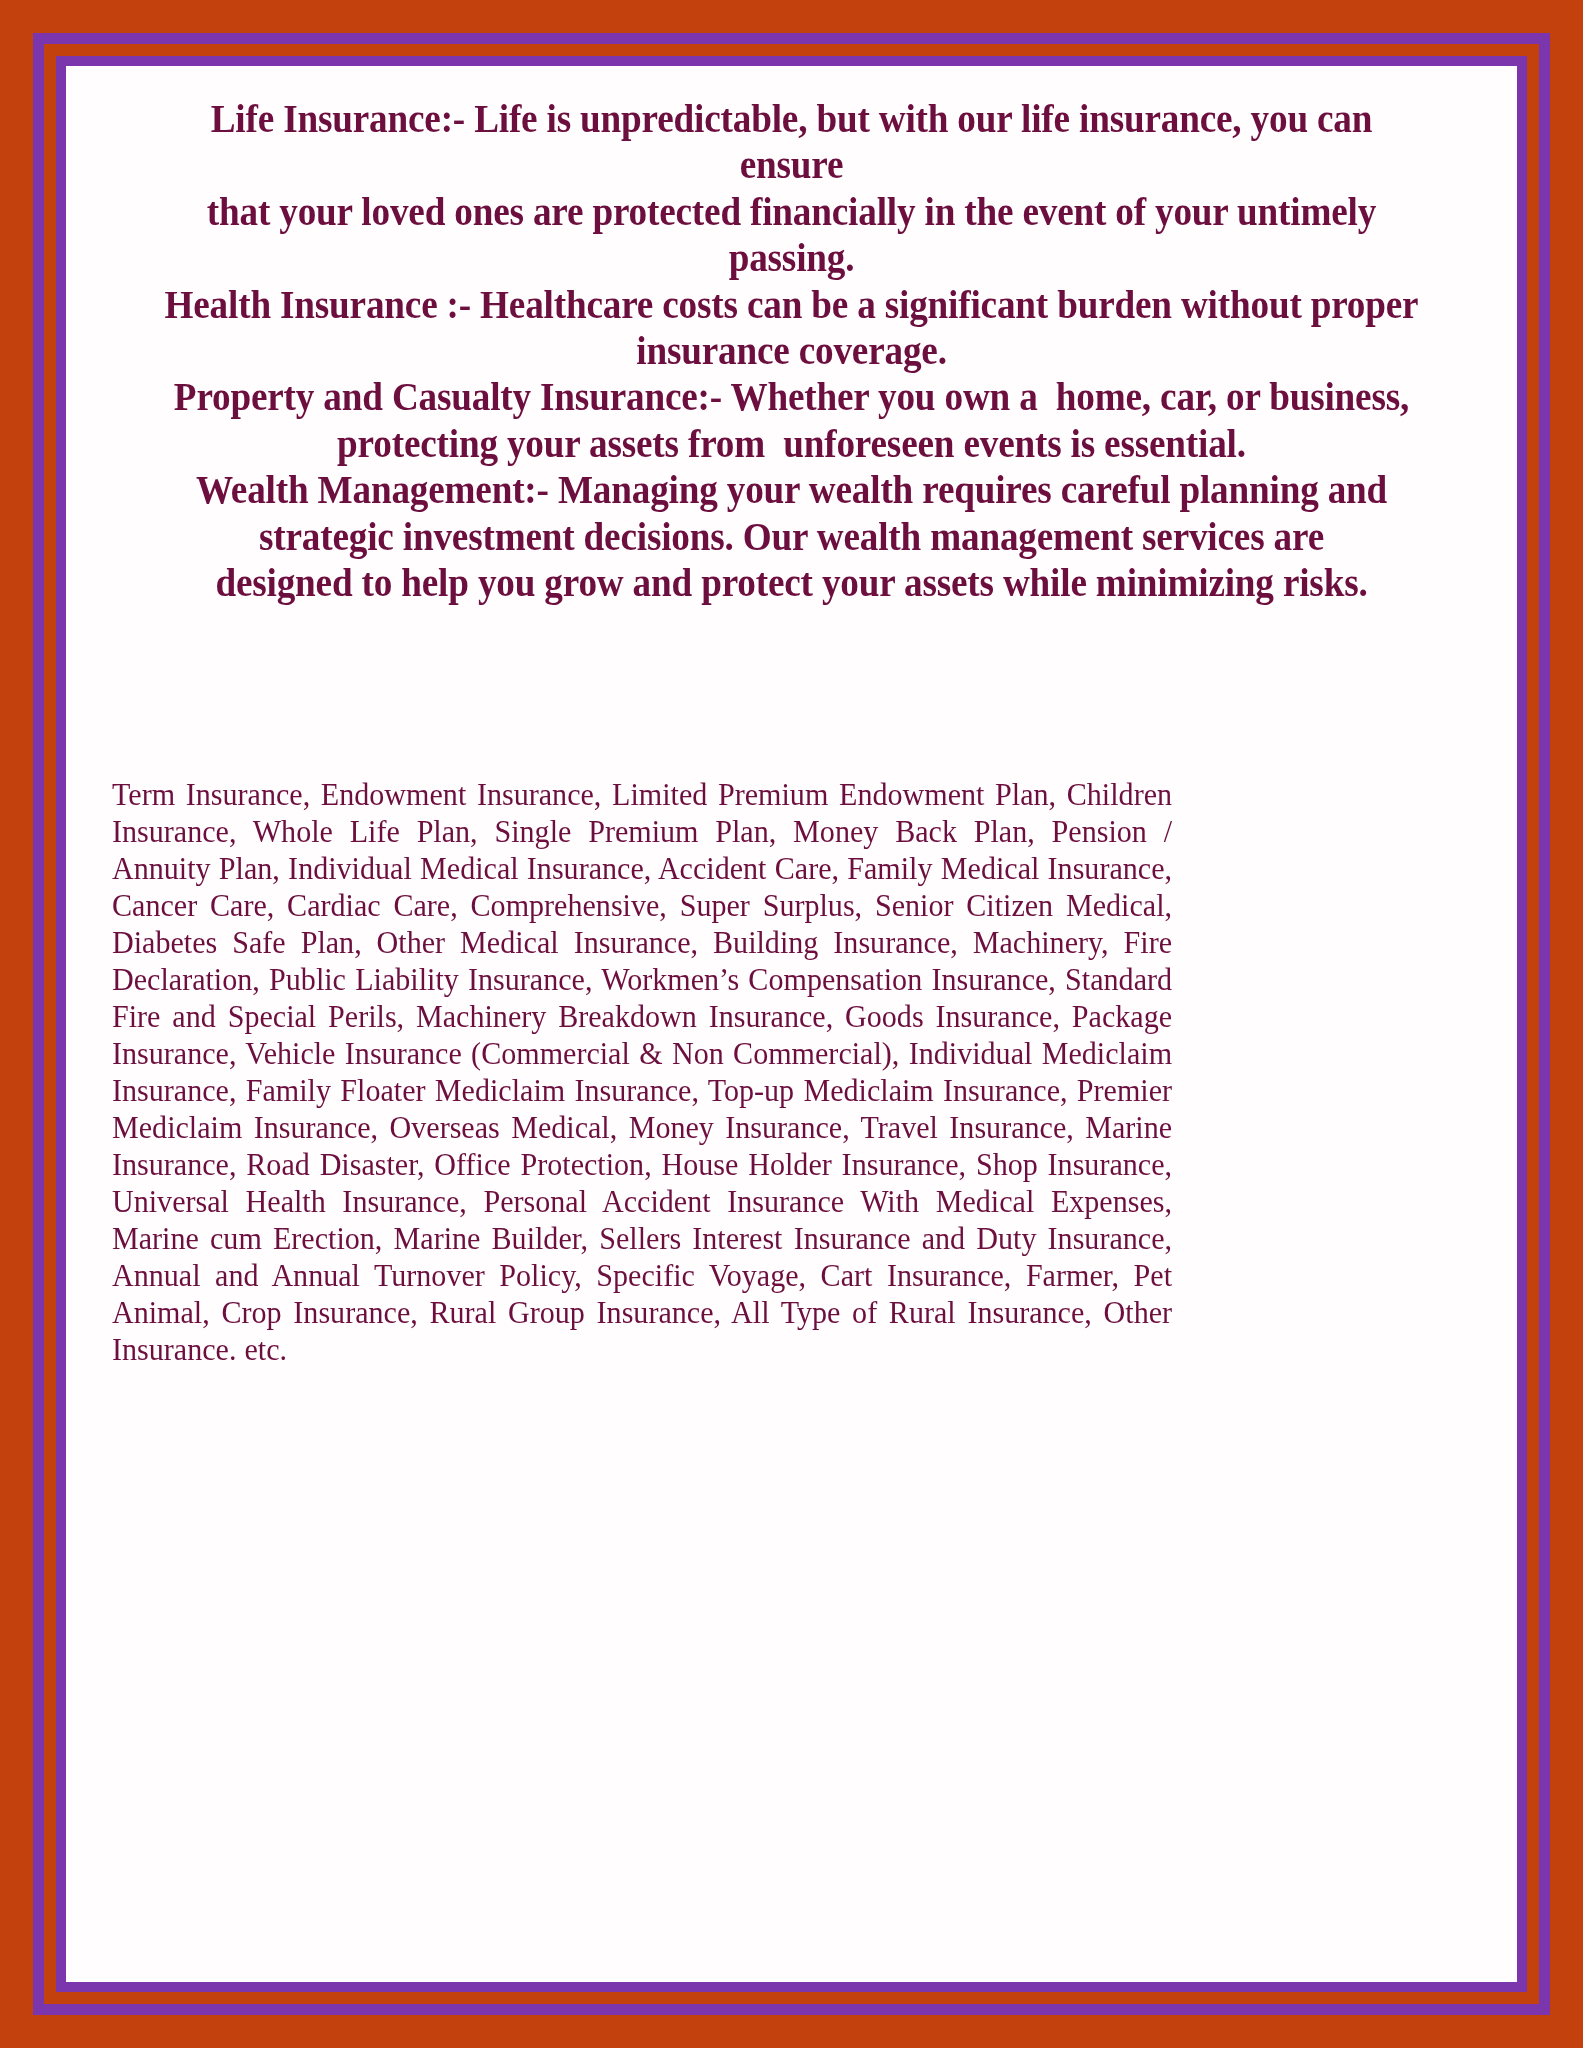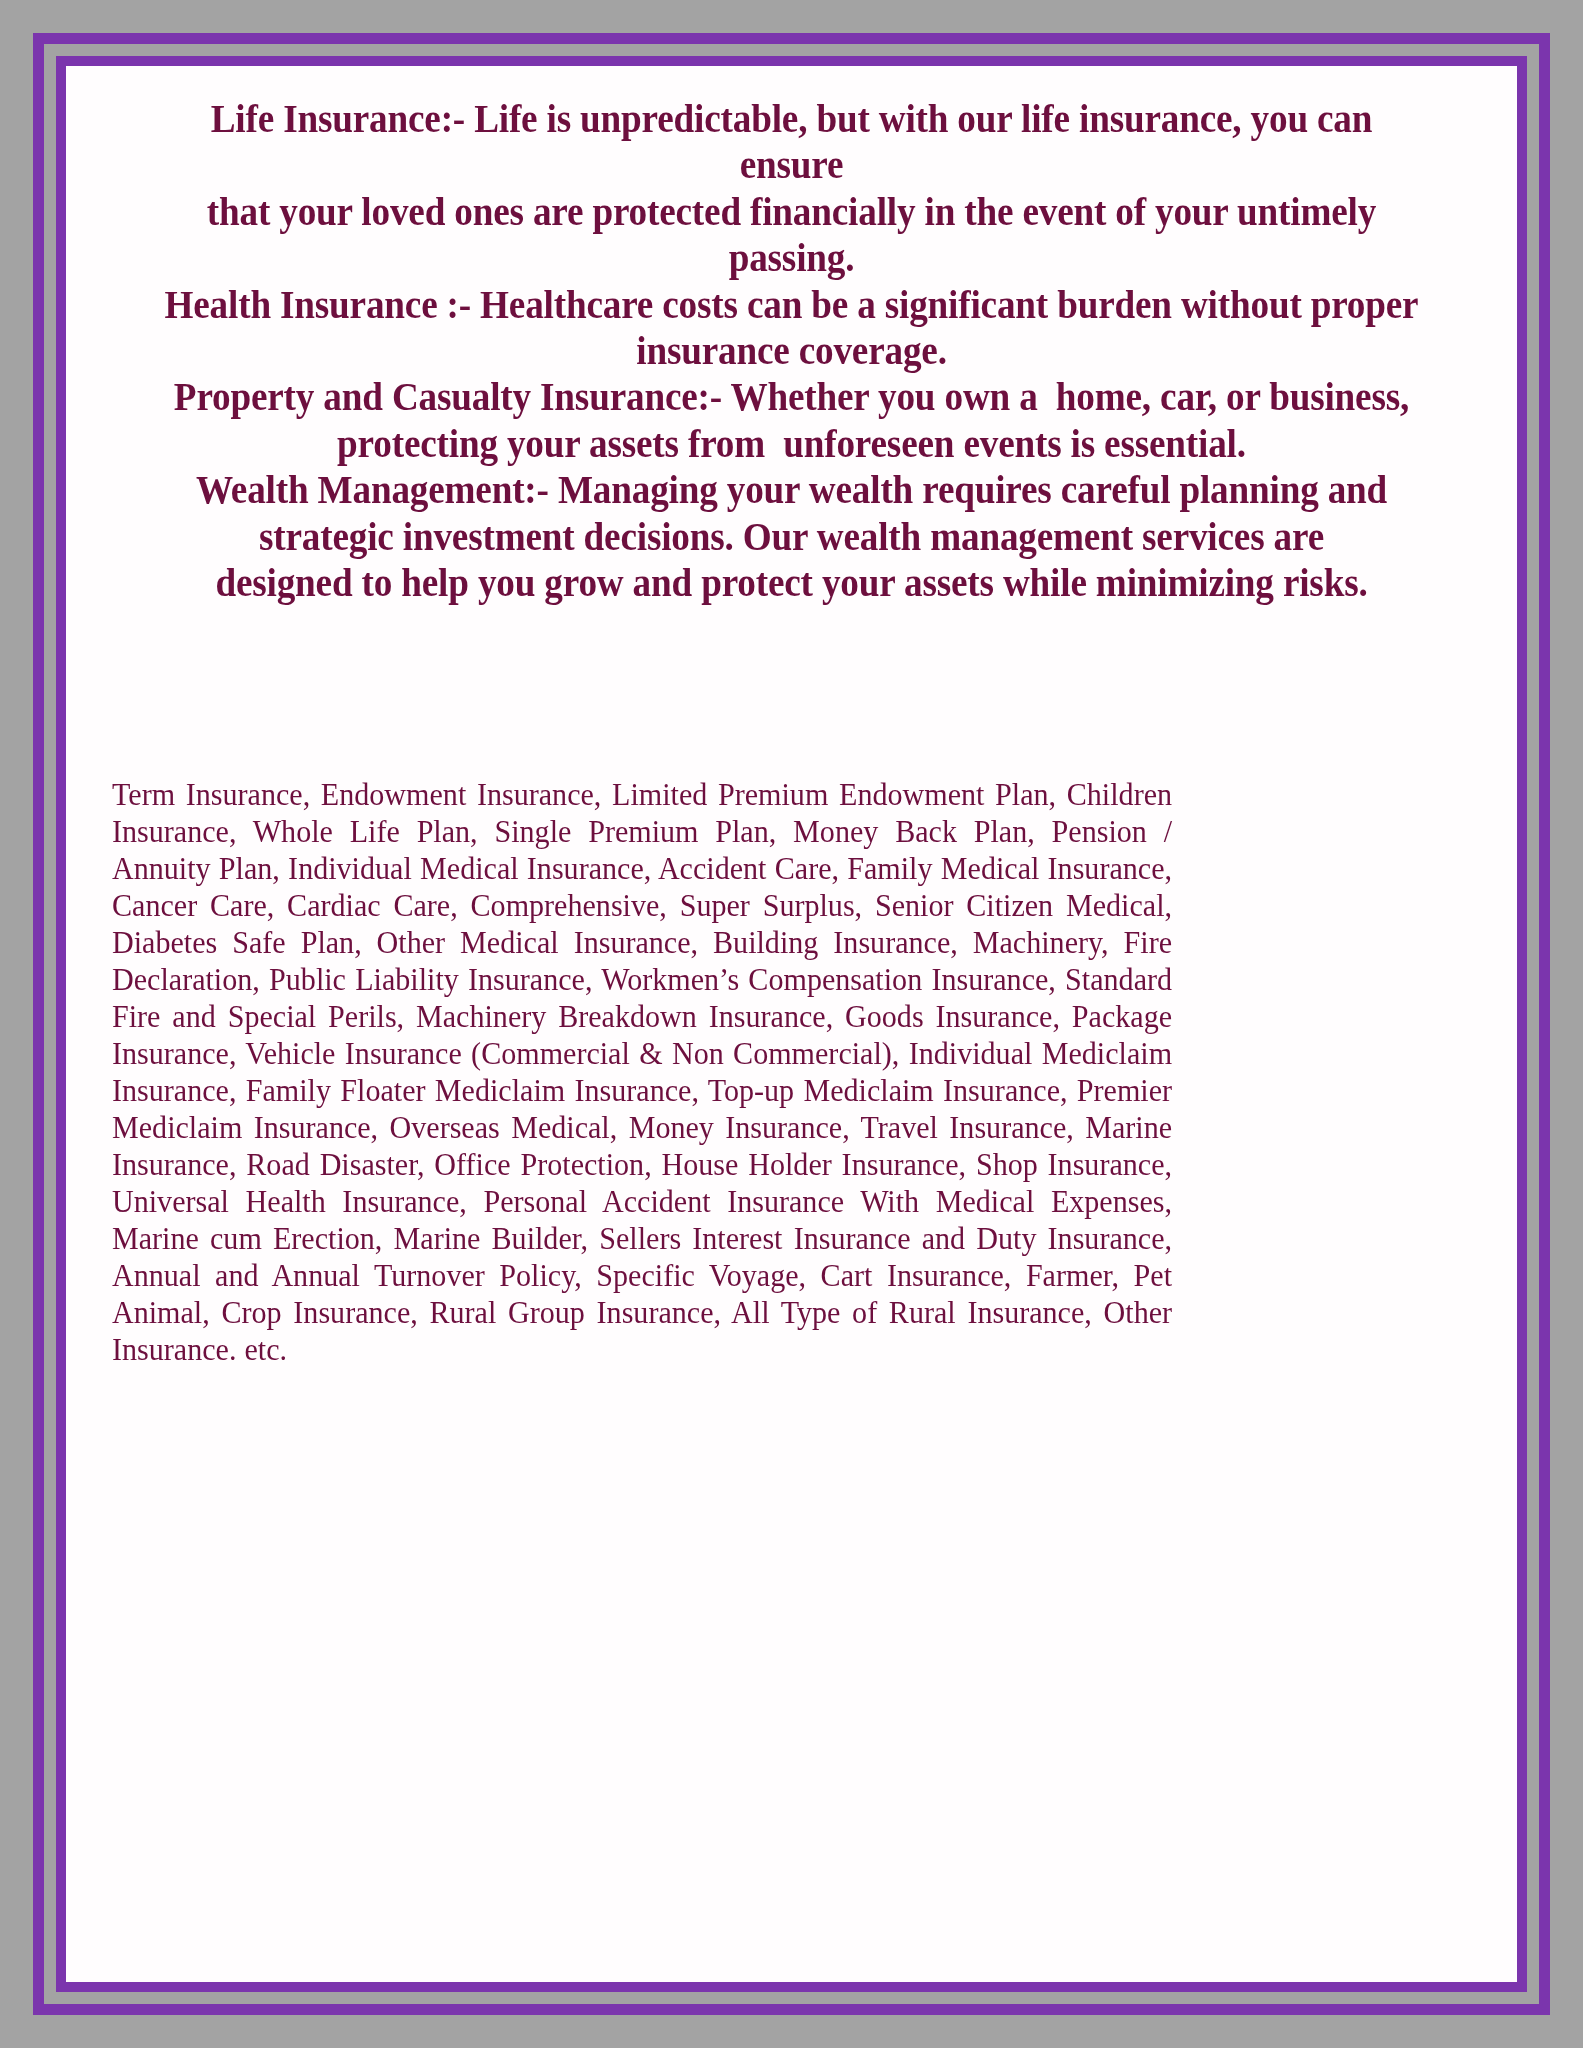--- a/index.html
+++ b/index.html
@@ -13,21 +13,21 @@
     height: 2048px;
     font-family: "Liberation Serif", "DejaVu Serif", serif;
     overflow: hidden;
   }
 
   
   #page {
     position: relative;
     width: 1583px;
     height: 2048px;
-    background: #a3a3a3;
+    background: #c2410c;
     box-sizing: border-box;
     text-decoration: underline;
   }
 
   .frame-outer {
     position: absolute;
     left: 33px;
     top: 33px;
     right: 33px;
     bottom: 33px;

